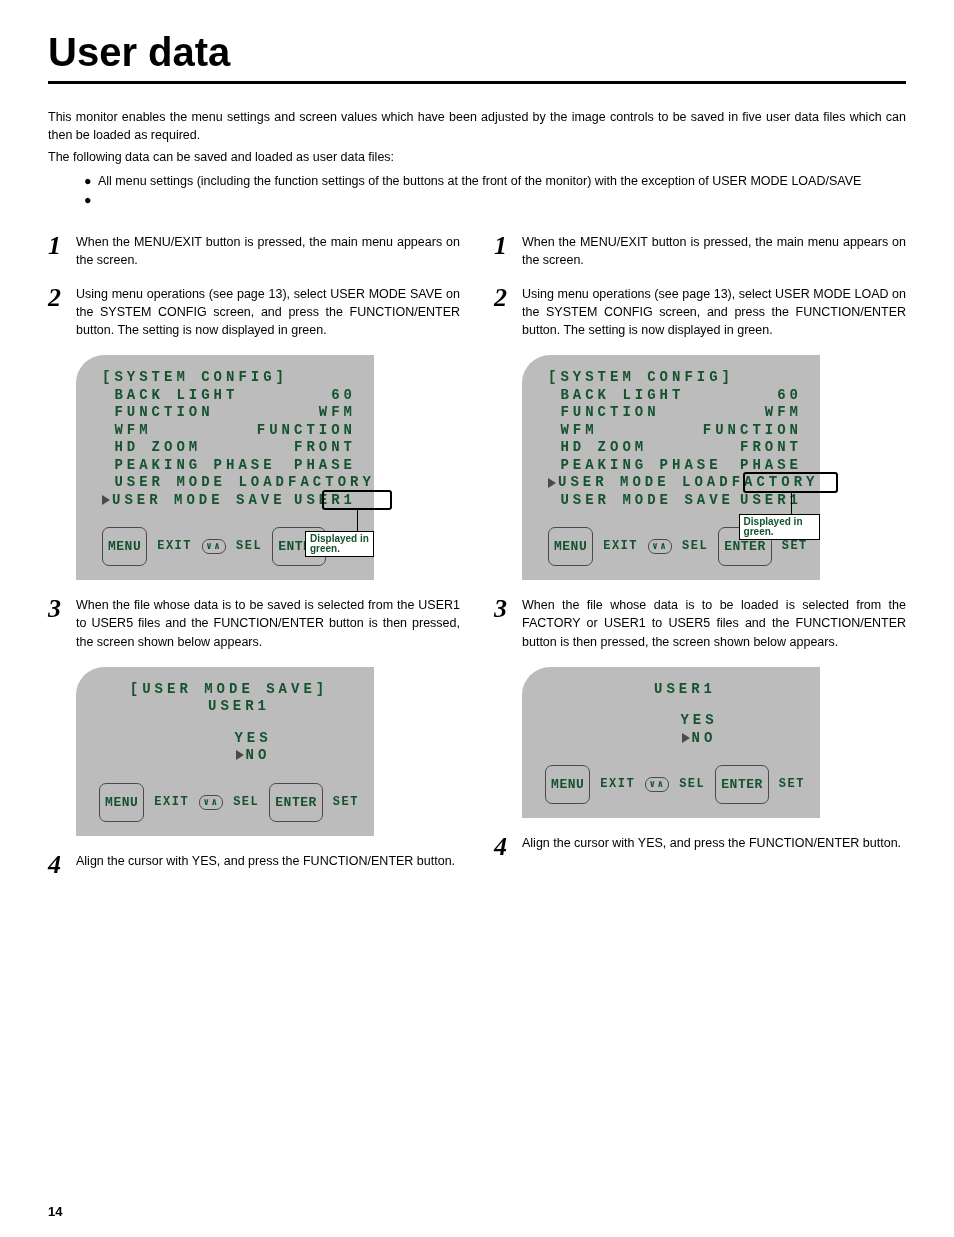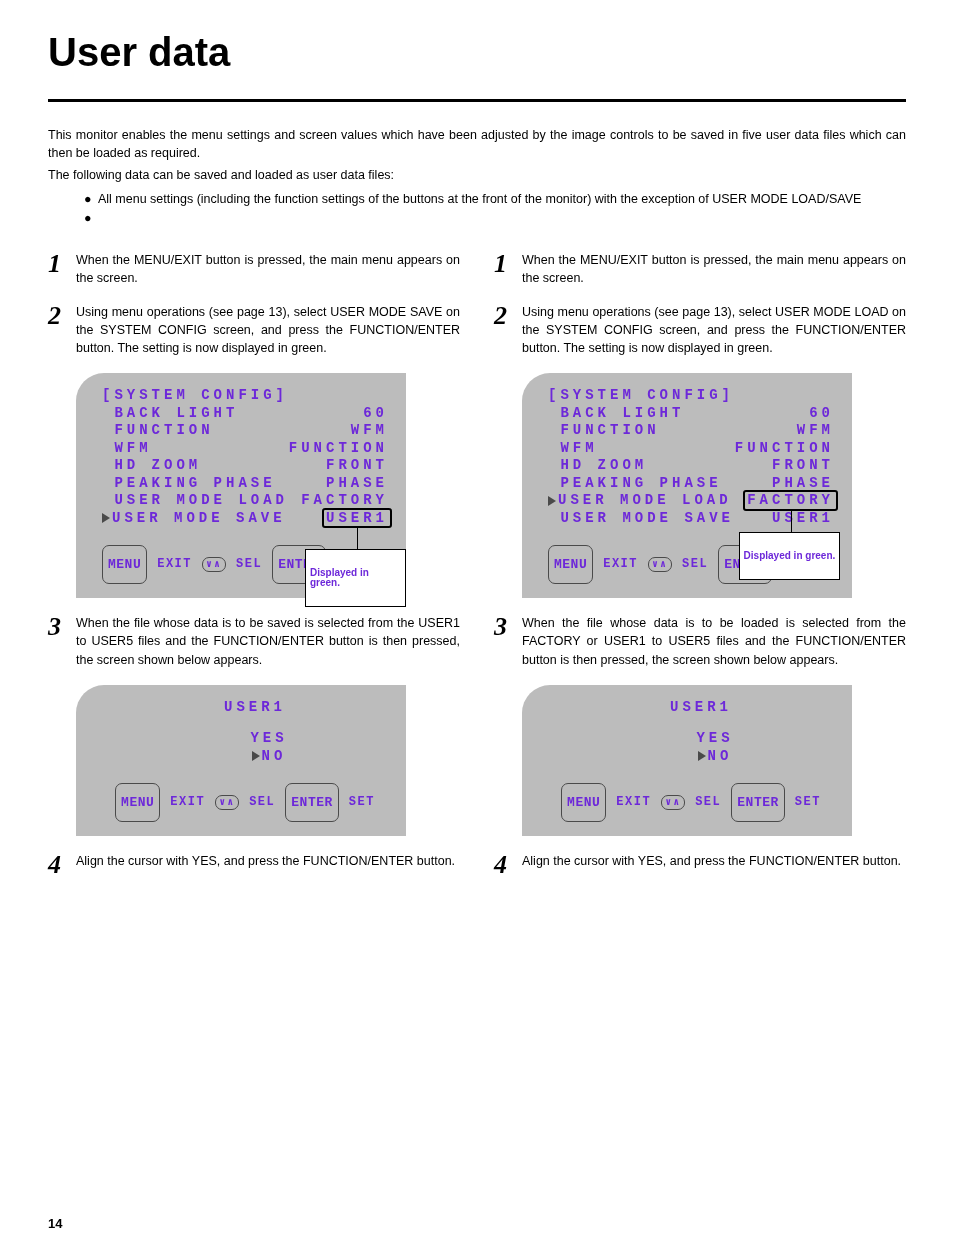--- a/index.html
+++ b/index.html
@@ -9,21 +9,21 @@
     height: 1237px;
     background: #fff;
     padding: 30px 48px 40px 48px;
     position: relative;
     color: #000;
   }
   .page-title {
     font-size: 40px;
     font-weight: bold;
     border-bottom: 3px solid #000;
-    padding-bottom: 24px;
+    padding-bottom: 6px;
     margin-bottom: 24px;
   }
   .intro {
     font-size: 12.5px;
     line-height: 1.45;
     margin-bottom: 4px;
   }
   .intro.just { text-align: justify; }
   .bullets { margin-left: 36px; margin-top:6px;}
   .bullet-row { display:flex; font-size:12.5px; line-height:1.45; text-align:justify;}
@@ -56,28 +56,28 @@
     text-align: justify;
     flex:1;
   }
   .osd-wrap {
     margin-left: 28px;
     margin-bottom: 16px;
     position: relative;
   }
   .osd {
     background:#bcbcbc;
-    width: 330px;
+    width: 298px;
     border-top-left-radius: 28px;
     padding: 14px 18px 14px 26px;
     font-family: "Courier New", monospace;
     font-size: 14px;
     font-weight: bold;
     letter-spacing: 4px;
-    color:#6d28d9;
+    color:#14532d;
     line-height: 1.25;
     position:relative;
   }
   .osd-line { display:flex; justify-content:space-between; white-space:pre; }
   .osd-left { }
   .osd-right { text-align:left; }
   .osd-footer {
     margin-top: 18px;
     font-size: 12px;
     letter-spacing: 1.5px;
@@ -102,21 +102,21 @@
     background:#000;
   }
   .callout-box {
     position:absolute;
     background:#fff;
     border:1px solid #000;
     font-size:10px;
     font-weight:bold;
     font-family: Arial, sans-serif;
     letter-spacing:0;
-    padding:18px 4px;
+    padding:2px 4px;
     line-height:1;
   }
   .green-box {
     position:absolute;
     border:2px solid #000;
     border-radius:3px;
     background:transparent;
     pointer-events:none;
   }
   .cursor-tri {
@@ -125,21 +125,21 @@
     border-top:5px solid transparent;
     border-bottom:5px solid transparent;
     border-left:8px solid #4a4a4a;
     vertical-align:middle;
     margin-right:2px;
   }
   .osd-confirm { text-align:left; }
   .osd-confirm .center { text-align:center; letter-spacing:4px; }
   .page-number {
     position:absolute;
-    bottom: 6px;
+    bottom: 18px;
     left: 48px;
     font-size: 13px;
     font-weight:bold;
   }
 </style>
 </head>
 <body>
 
 <h1 class="page-title">User data</h1>
 
@@ -193,20 +193,21 @@
         </div>
     </div>
 
     <div class="step">
       <div class="step-num">3</div>
       <div class="step-text">When the file whose data is to be saved is selected from the USER1 to USER5 files and the FUNCTION/ENTER button is then pressed, the screen shown below appears.</div>
     </div>
 
     <div class="osd-wrap">
       <div class="osd osd-confirm" id="save-osd2">
+          <div class="center">[USER MODE SAVE]</div>
           <div class="center" style="margin-left:20px">USER1</div>
           <div style="height:14px"></div>
           <div class="center" style="margin-left:48px">YES</div>
           <div class="center" style="margin-left:48px"><span class="cursor-tri"></span>NO</div>
           <div class="osd-footer" style="justify-content:center">
             <span class="osd-btn">MENU</span>
             <span>EXIT</span>
             <span class="osd-btn wide">∨∧</span>
             <span>SEL</span>
             <span class="osd-btn">ENTER</span>

